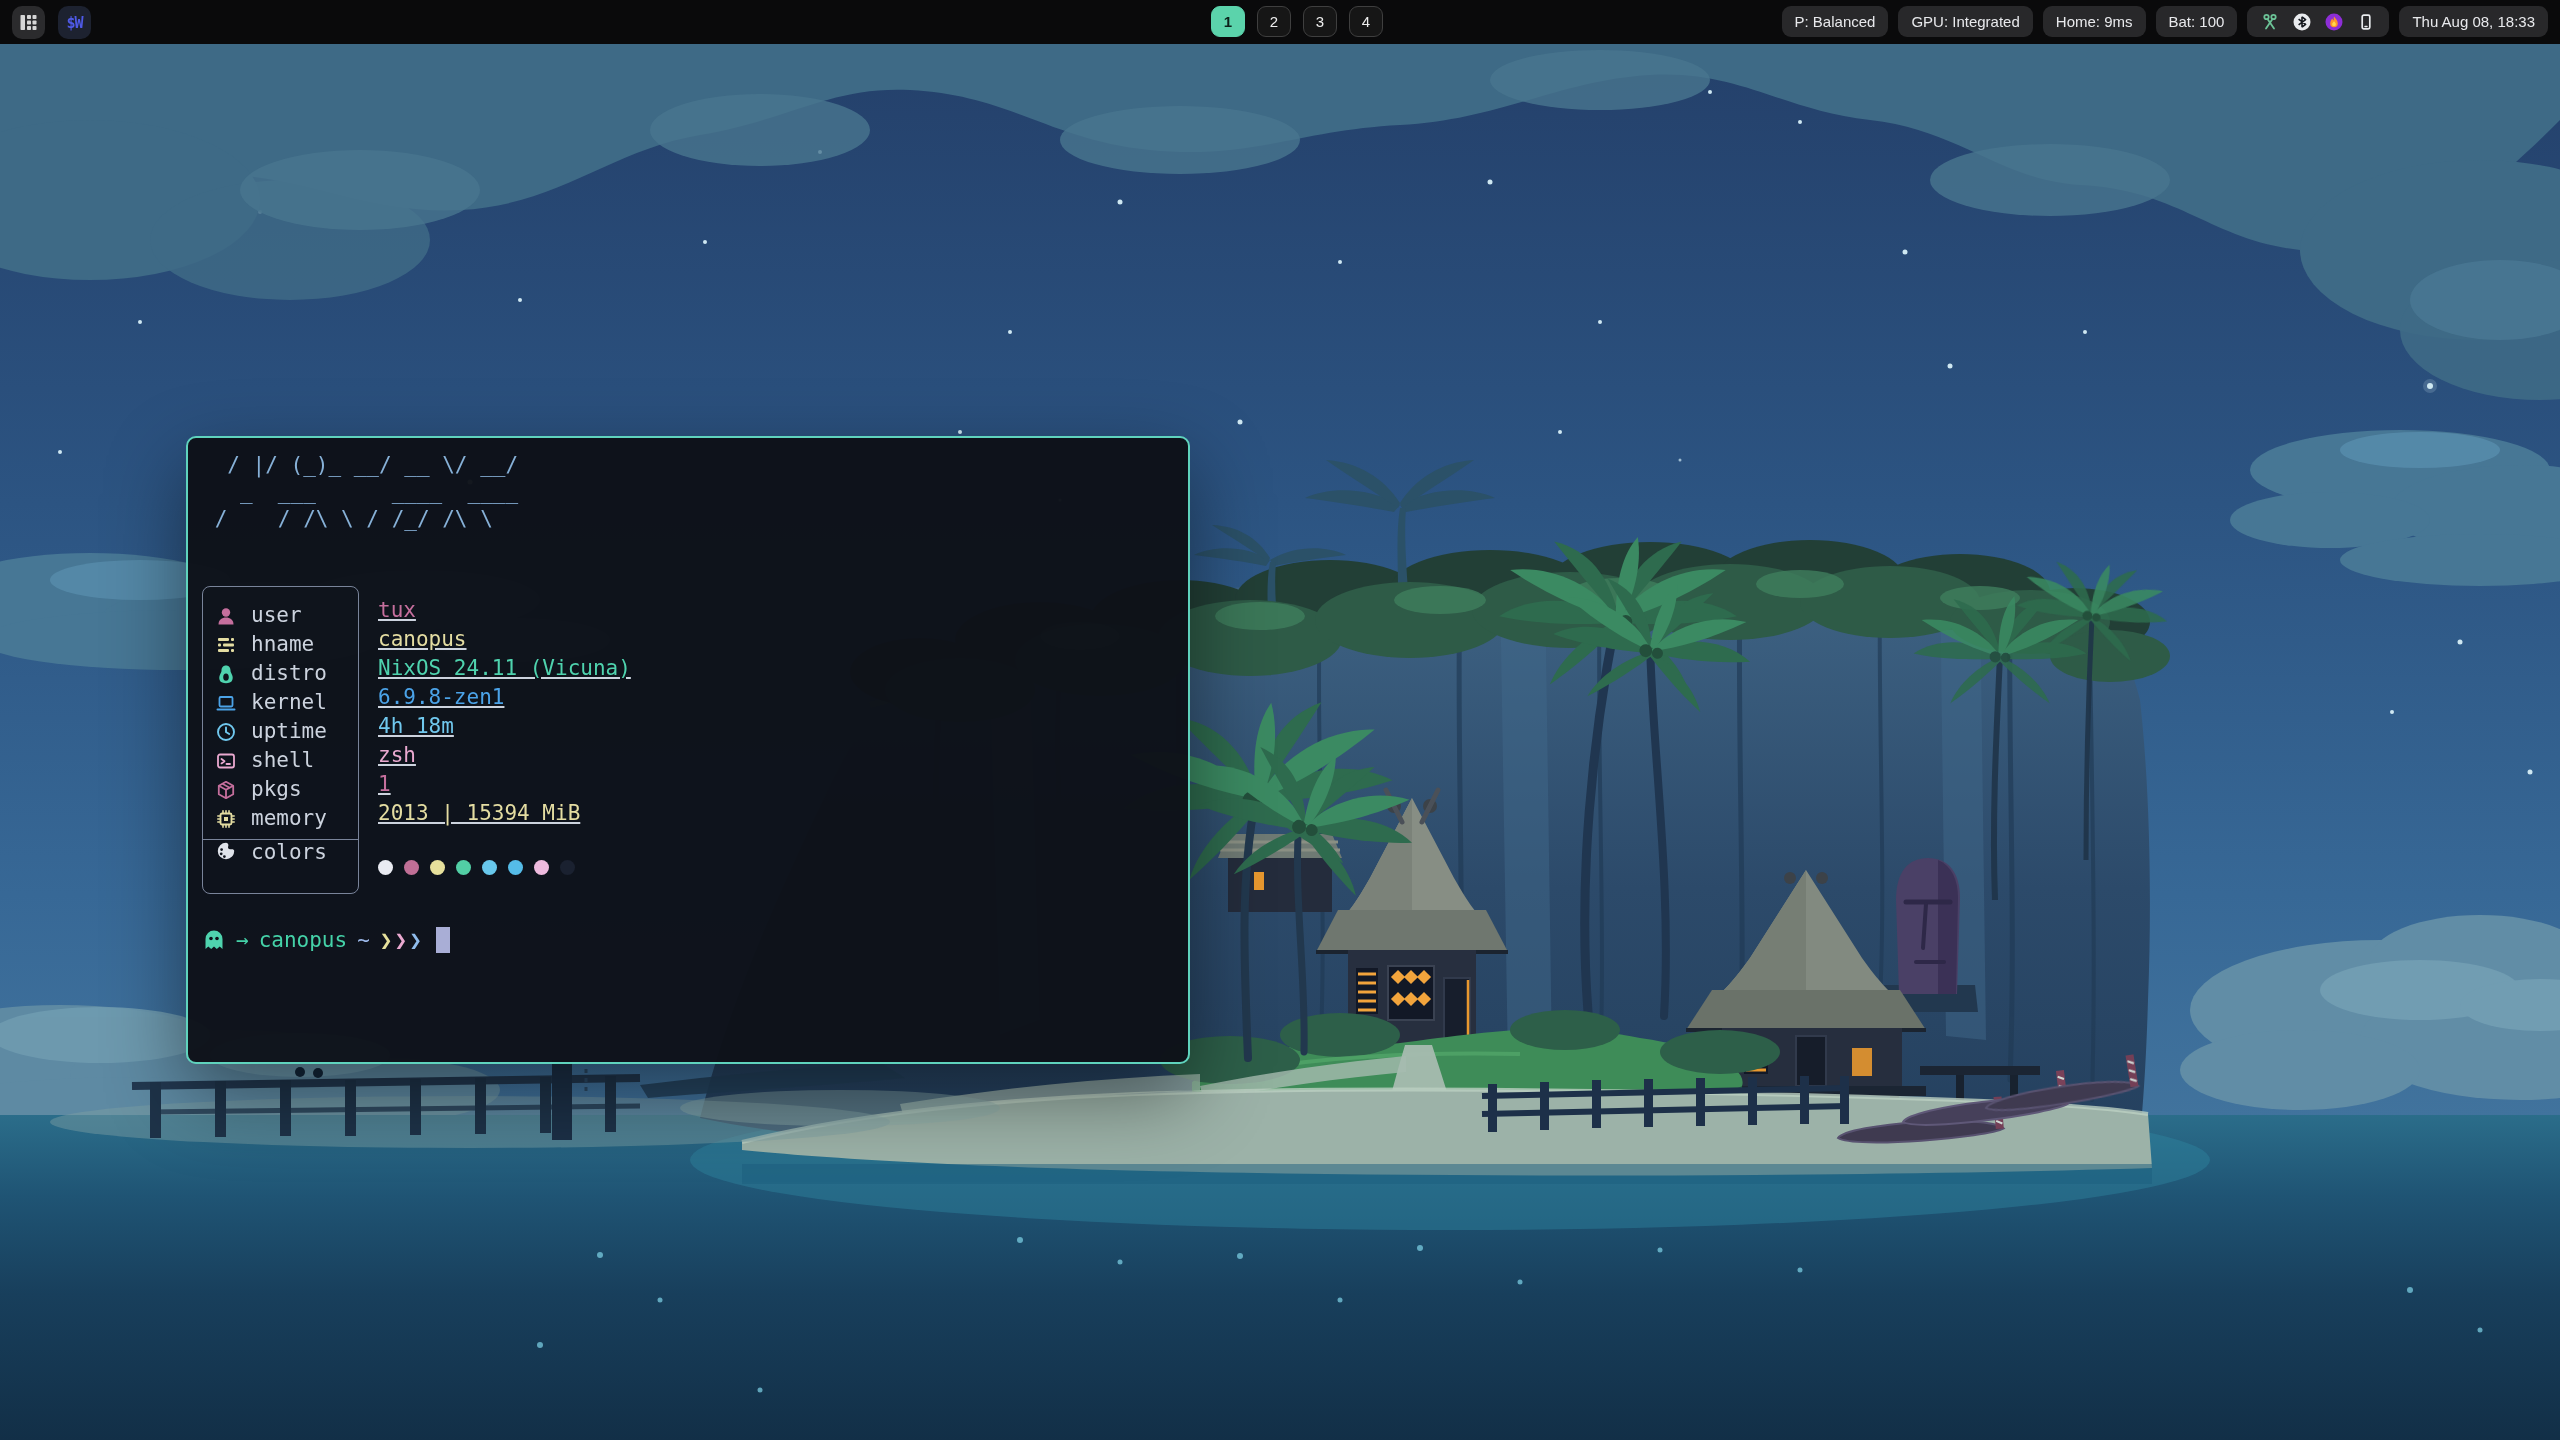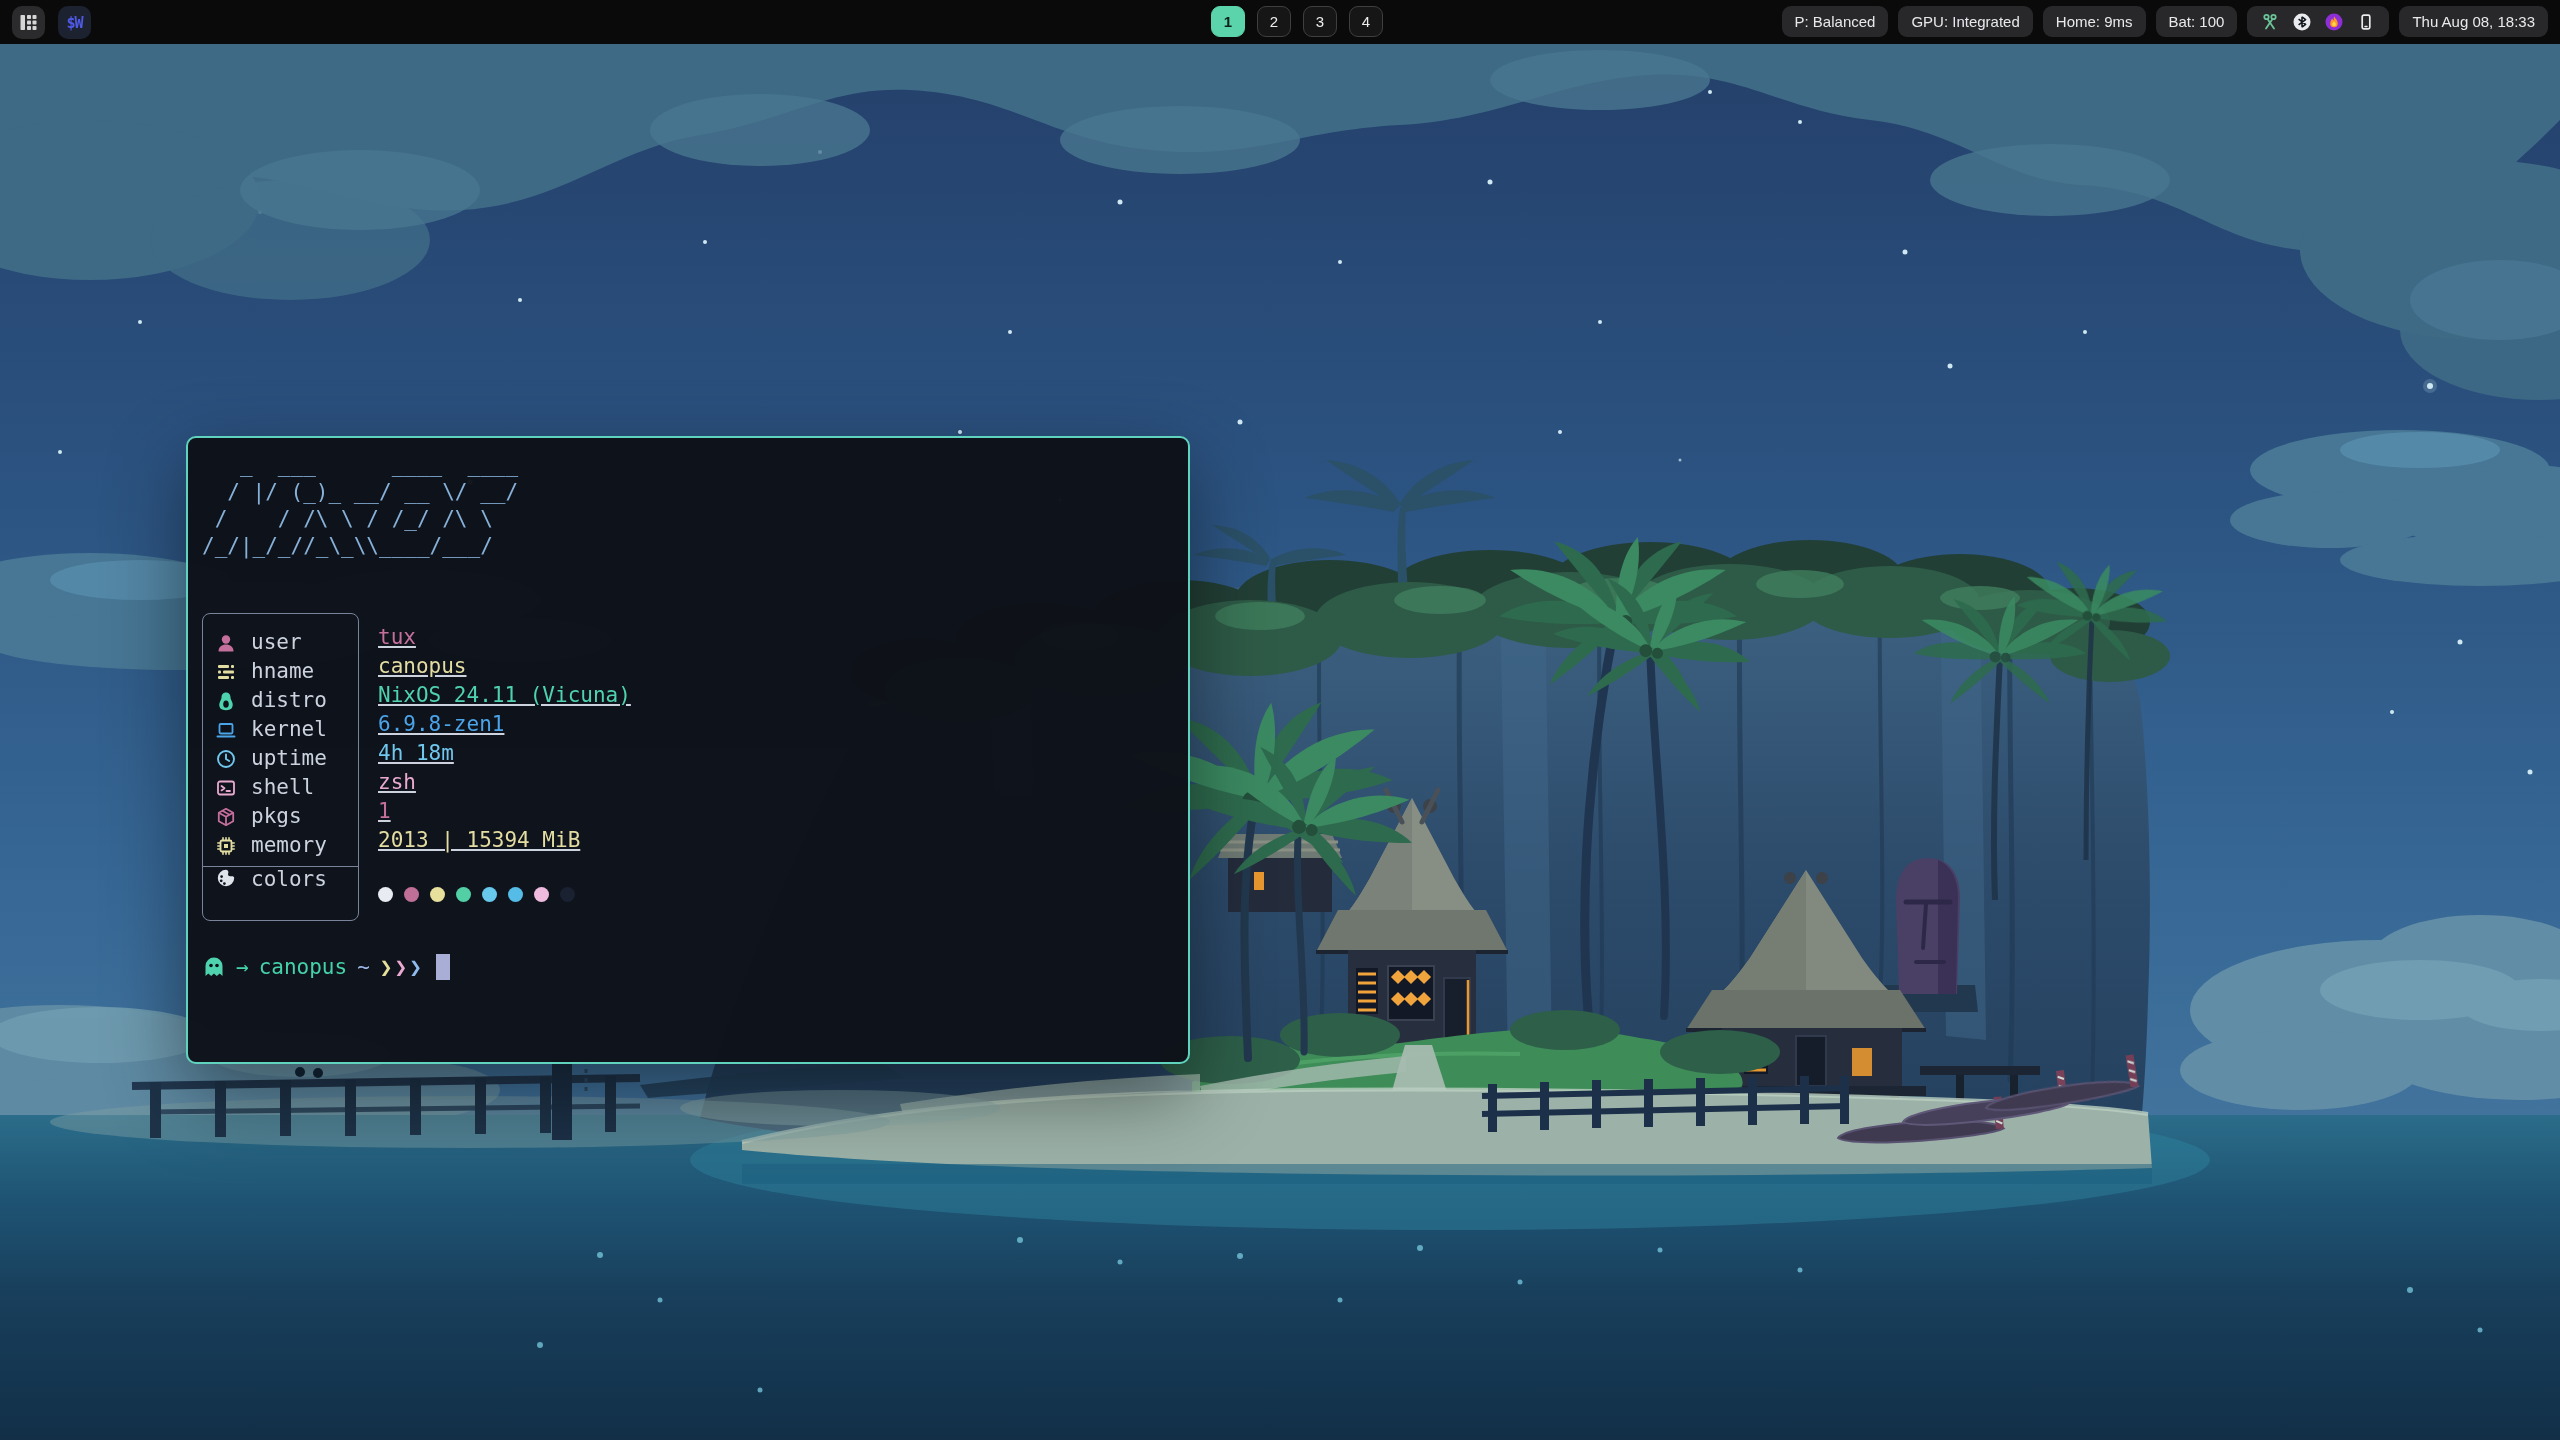--- a/index.html
+++ b/index.html
@@ -519,24 +519,23 @@
         </svg>
       </span>
     </div>
     <div class="pill">
         <span>Thu Aug 08, 18:33</span>
       </div>
   </div>
 </div>
 
 <div class="terminal">
+  <pre class="ascii">  / |/ (_)_ __/ __ \/ __/</pre>
   <pre class="ascii">   _  ___      ____  ____</pre>
-  <pre class="ascii">  / |/ (_)_ __/ __ \/ __/</pre>
   <pre class="ascii"> /    / /\ \ / /_/ /\ \</pre>
-  <pre class="ascii">/_/|_/_//_\_\\____/___/</pre>
 
   <div class="fetch">
     <div class="fetch-box">
       <div class="irows">
         <div class="irow">
           <span class="ico" style="color: rgb(197, 111, 157);">
             <svg width="22" height="22" viewBox="0 0 22 22" fill="currentColor">
                 <circle cx="11" cy="7.5" r="4.2"></circle>
                 <path d="M3.5,19.5 C3.5,14.8 7,12.6 11,12.6 C15,12.6 18.5,14.8 18.5,19.5 Z"></path>
               </svg>

